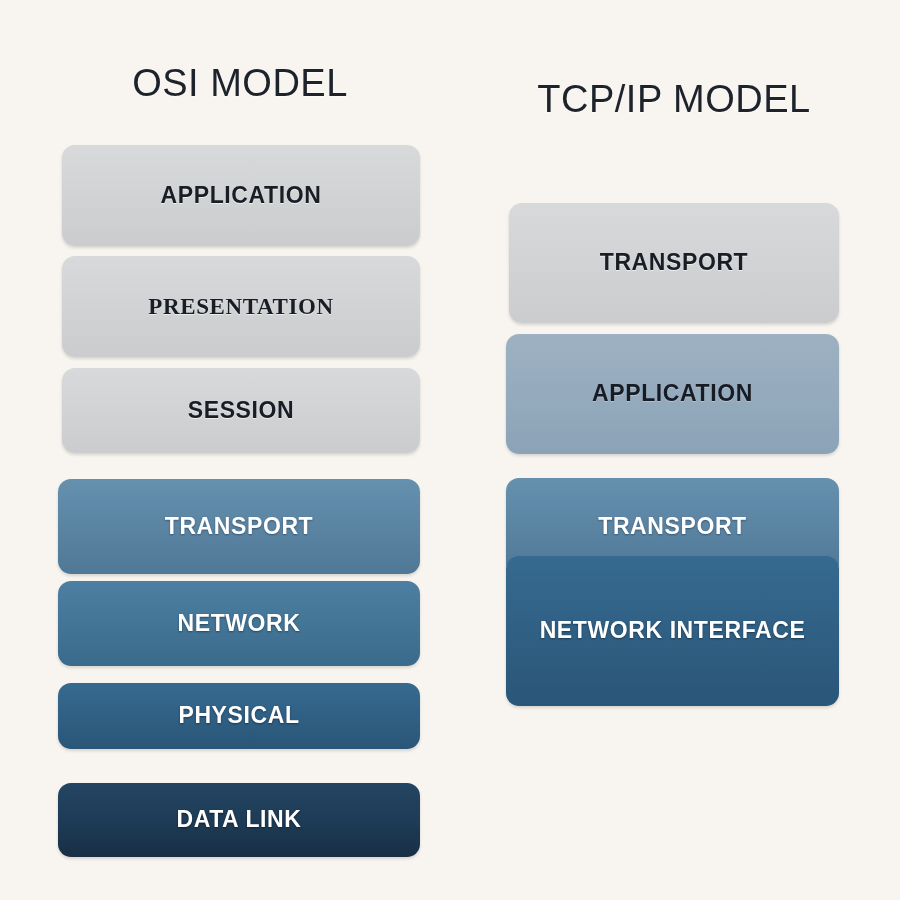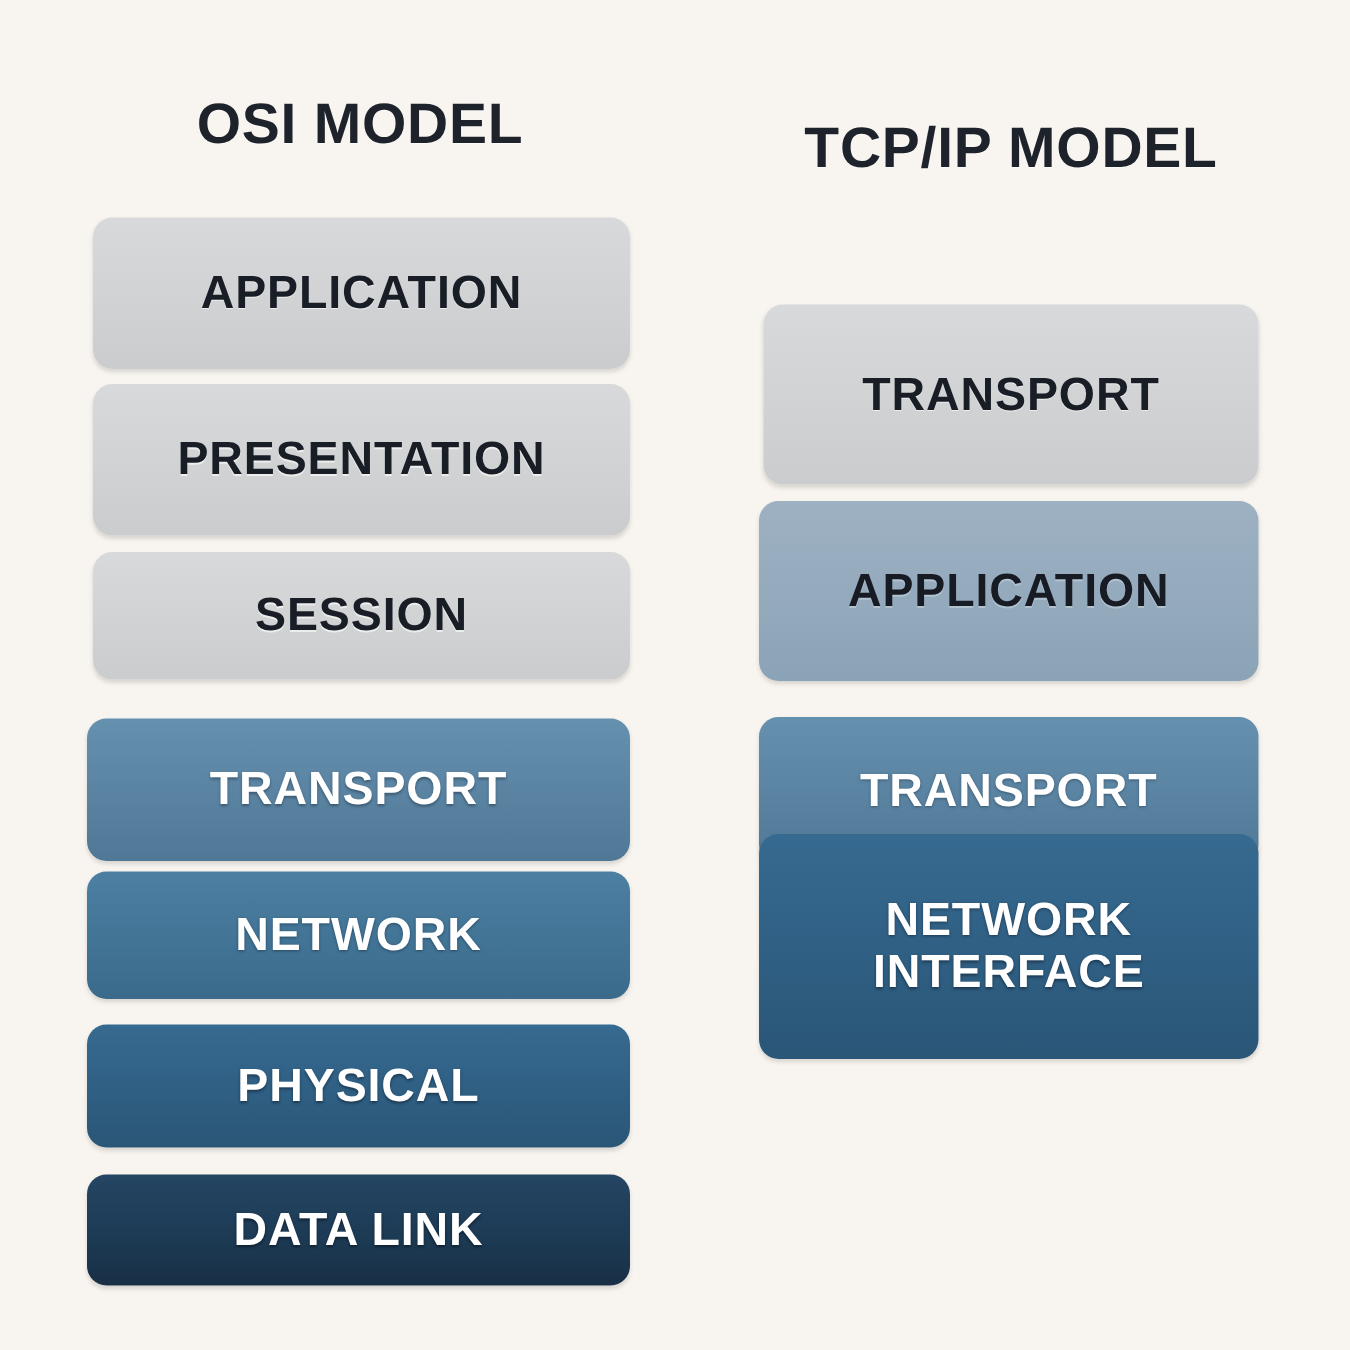--- a/index.html
+++ b/index.html
@@ -29,55 +29,55 @@
 
   #col-osi  { left: 58px;  width: 364px; }
   #col-tcp  { left: 506px; width: 336px; }
 
   .column-title {
     position: absolute;
     left: 0;
     width: 100%;
     text-align: center;
     font-size: 38px;
-    font-weight: bold;
+    font-weight: normal;
     letter-spacing: 0.5px;
     color: #1d222b;
     text-shadow: 0 1px 0 rgba(255,255,255,0.55);
     white-space: nowrap;
   }
   #col-osi .column-title { top: 62px; }
   #col-tcp .column-title { top: 62px; margin-top: 16px; }
 
   .layer {
     position: absolute;
     left: 0;
     box-sizing: border-box;
     border-radius: 13px;
     display: flex;
     align-items: center;
     justify-content: center;
     text-align: center;
-    font-size: 31px;
+    font-size: 23px;
     font-weight: bold;
     letter-spacing: 0.6px;
     line-height: 1.12;
     box-shadow: 0 2px 3px rgba(60,55,48,0.17);
     user-select: none;
   }
 
   
   #col-osi .layer { width: 362px; }
   #col-osi .layer.gray { left: 4px; width: 358px; }
   #col-osi .l0 { top: 145px; height: 101px; }
-  #col-osi .l1 { top: 256px; height: 101px; }
+  #col-osi .l1 { top: 256px; height: 101px; font-family: Liberation Serif, serif; }
   #col-osi .l2 { top: 368px; height: 85px; text-align: right; }
   #col-osi .l3 { top: 479px; height: 95px;  }
   #col-osi .l4 { top: 581px; height: 85px;  }
-  #col-osi .l5 { top: 683px; height: 82px;  }
+  #col-osi .l5 { top: 683px; height: 66px;  }
   #col-osi .l6 { top: 783px; height: 74px;  }
 
   
   #col-tcp .layer { width: 333px; }
   #col-tcp .layer.gray { left: 3px; width: 330px; }
   #col-tcp .t0 { top: 203px; height: 120px; }
   #col-tcp .t1 { top: 334px; height: 120px; }
   #col-tcp .t2 { top: 478px; height: 98px;  }
   #col-tcp .t3 { top: 556px; height: 150px; }
 

